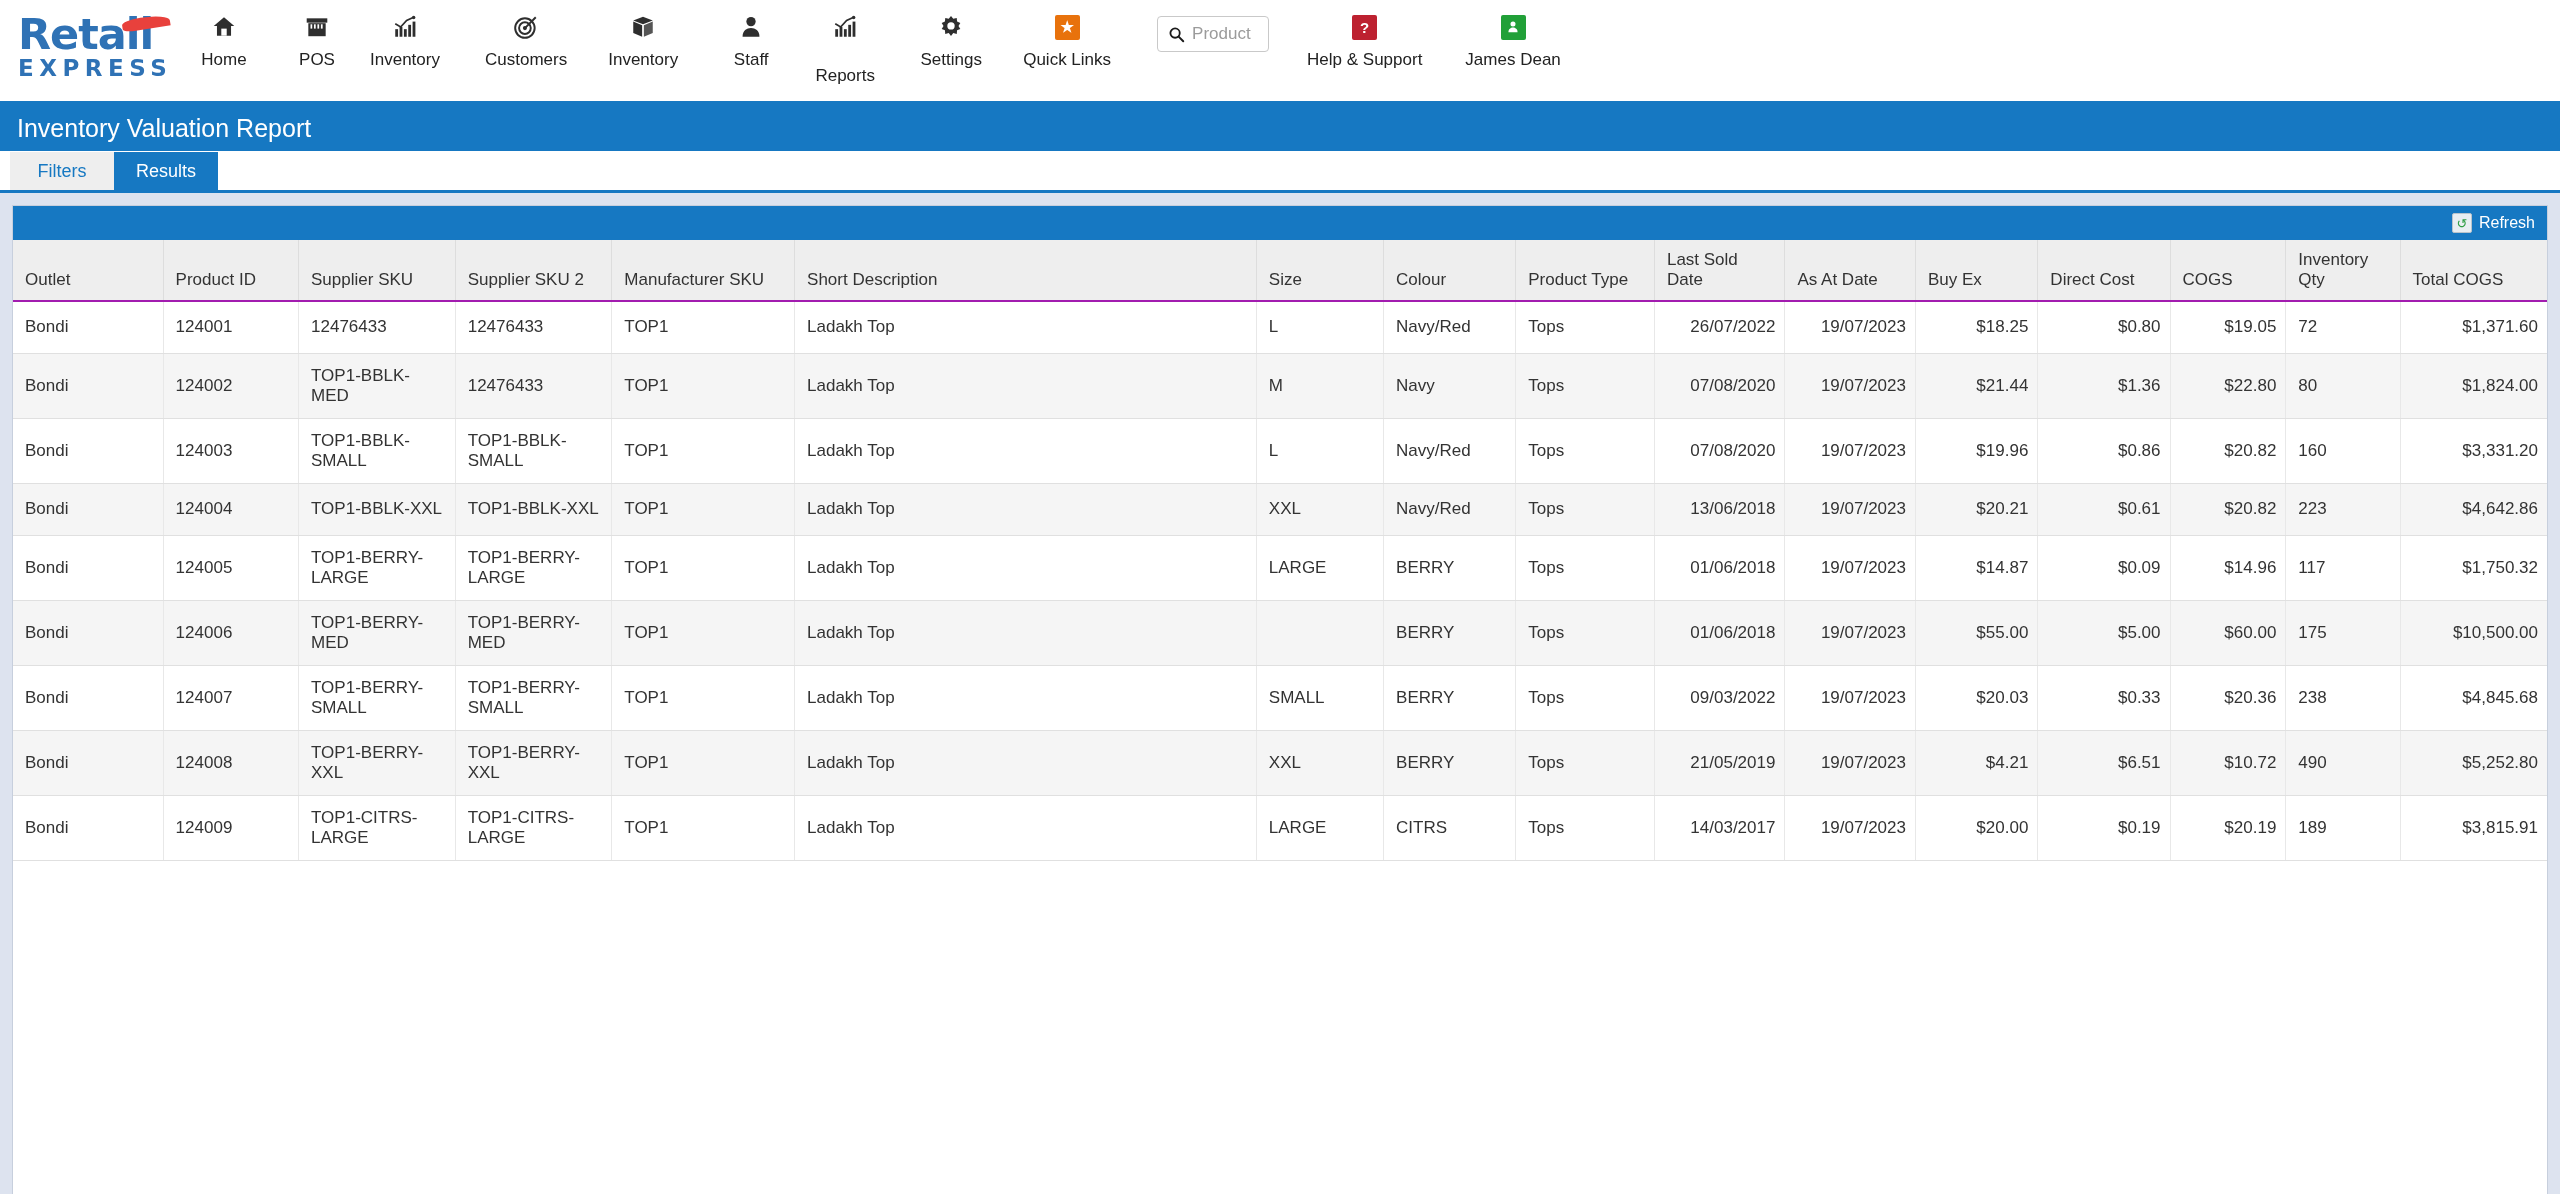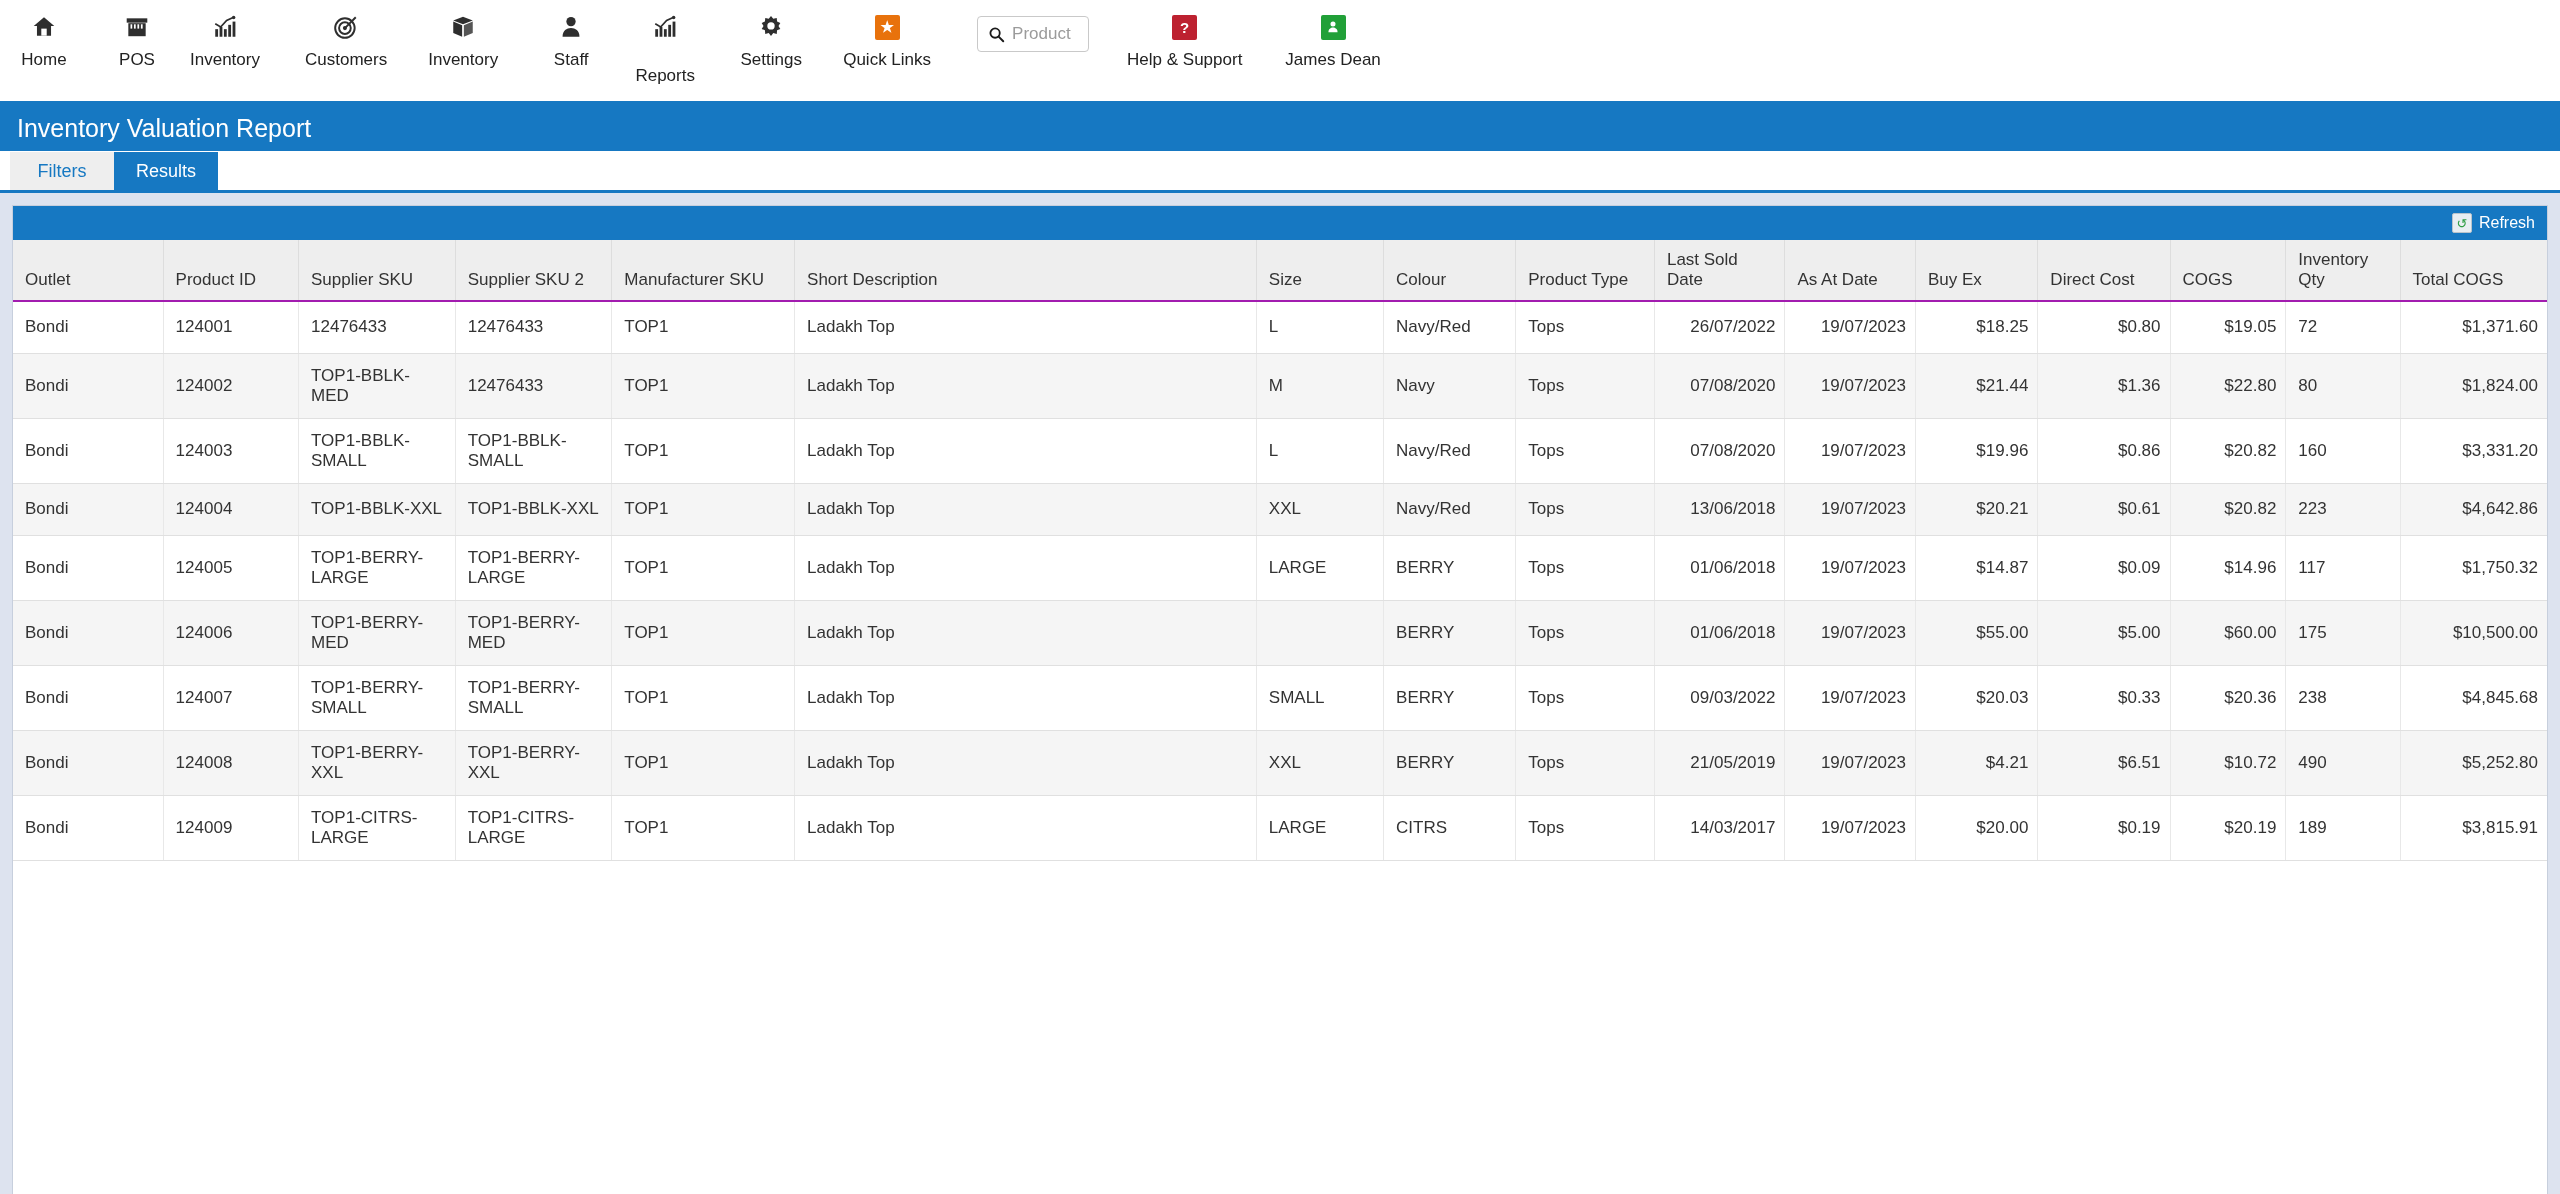--- a/index.html
+++ b/index.html
@@ -250,20 +250,25 @@
     padding: 7px 17px 7px 13px;
     cursor: pointer;
   }
   .export-lbl { color: #ffffff; font-size: 18px; }
   .export-ico { color: #fff; display: flex; align-items: center; }
 </style>
 </head>
 <body>
 
 <div class="topnav">
+  <div class="brand">
+    <div class="brand-retail">Retail</div>
+    <div class="brand-swoosh"></div>
+    <div class="brand-express">EXPRESS</div>
+  </div>
 
   <div class="navitems" id="navitems">
       <div class="navitem" style="margin-left: 8px; min-width: 72px;">
         <div class="nav-ico">
           <svg width="26" height="26" viewBox="0 0 24 24">
             <path d="M12 3 L2.5 11 H5.5 V20 H18.5 V11 H21.5 Z" fill="#2e2e2e"></path>
             <rect x="9.5" y="13.5" width="5" height="6.5" fill="#ffffff"></rect>
           </svg>
         </div>
         <div class="nav-lbl">Home</div>

